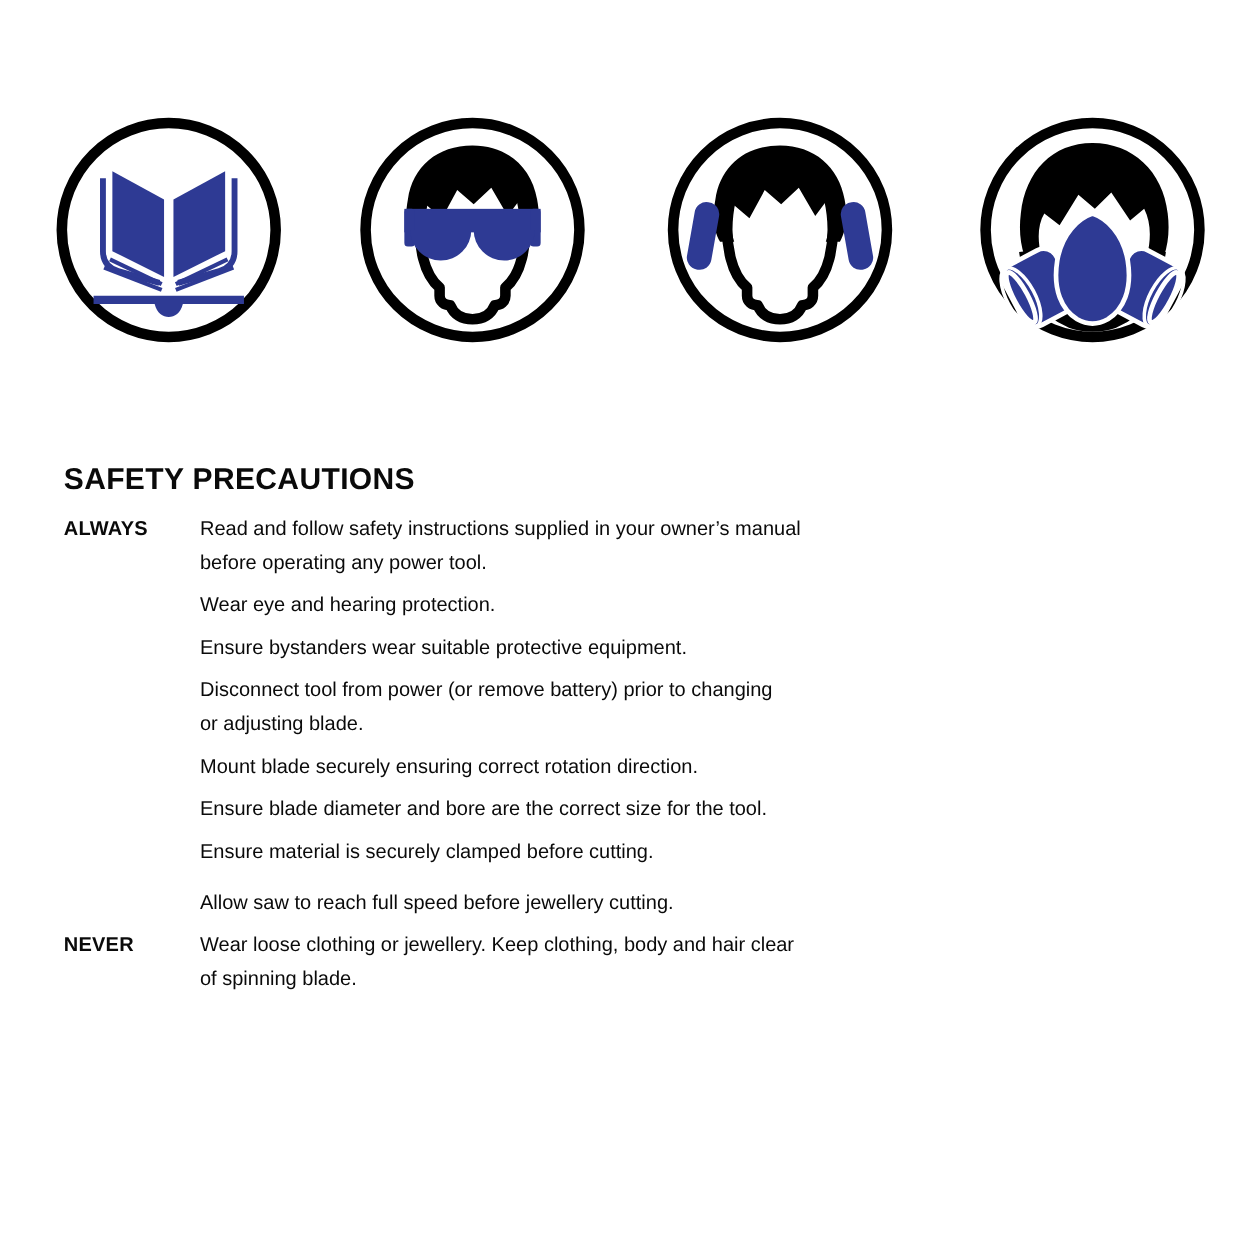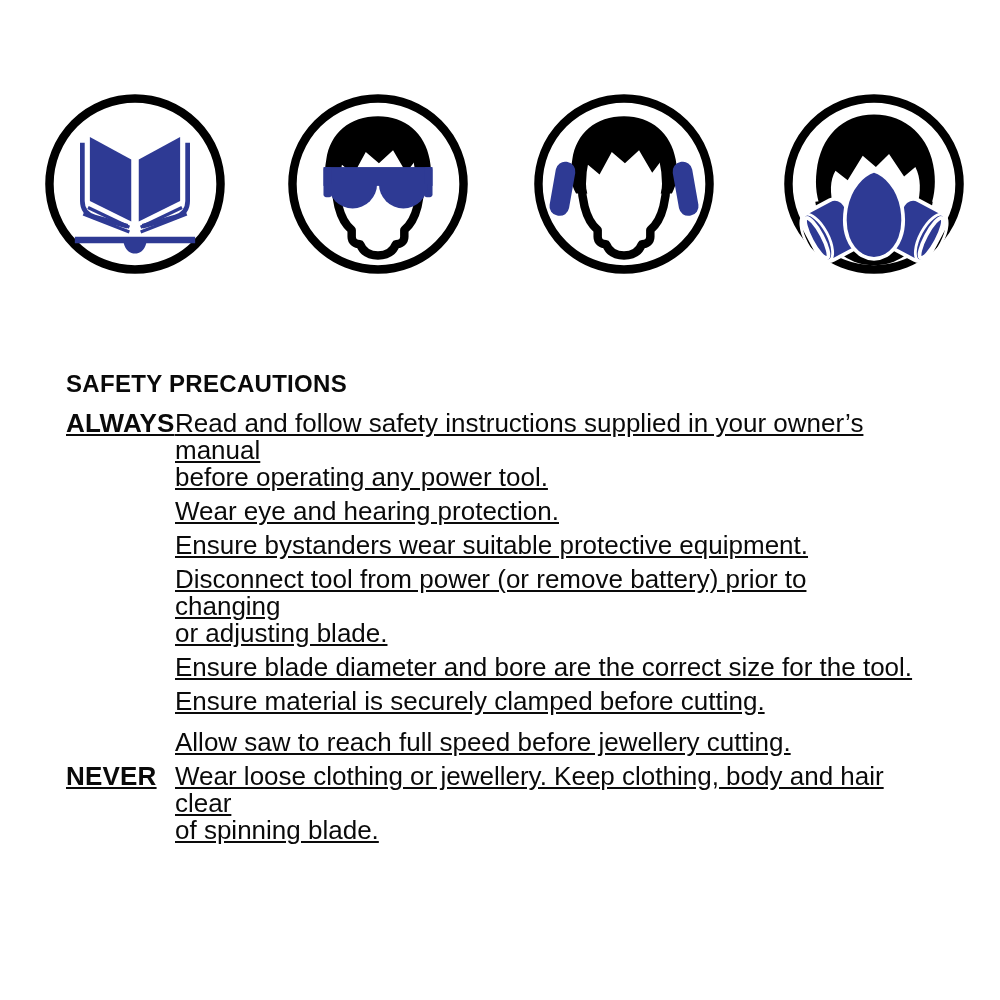--- a/index.html
+++ b/index.html
@@ -13,27 +13,27 @@
   .icon-circle{width:188px;height:188px;flex:0 0 auto;}
   .icon-circle + .icon-circle{margin-left:55px;}
   .icon-circle:nth-child(3){margin-left:58px;}
   .icon-circle:nth-child(4){margin-left:62px;}
   .icon-circle svg{width:100%;height:100%;display:block;}
   .ic-blue{fill:var(--icon-blue,#2e3a94);}
   .ic-blue-s{stroke:var(--icon-blue,#2e3a94);fill:none;}
   .ic-black{fill:#000;}
   .ic-face{stroke:#000;fill:none;stroke-width:9;stroke-linecap:round;stroke-linejoin:round;}
   
-  .text-block{margin-top:92px;padding-left:66px;}
+  .text-block{margin-top:92px;padding-left:51px;}
   .heading{
     font-size:24px;font-weight:900;letter-spacing:.3px;
     line-height:27px;margin-bottom:13px;
   }
   .row{display:grid;grid-template-columns:109px 740px;margin-bottom:7px;}
-  .cell{font-size:26px;line-height:27px;text-decoration:underline;}
+  .cell{font-size:16px;line-height:27px;}
   .cell.label{font-weight:900;letter-spacing:.2px;}
   .cell.text{white-space:pre-line;}
 </style>
 </head>
 <body>
 
 <div class="page">
 
   <div class="icons-row">
 
@@ -112,20 +112,24 @@
     <div class="cell label"></div>
     <div class="cell text">Ensure bystanders wear suitable protective equipment.</div>
   </div>
         <div class="row">
     <div class="cell label"></div>
     <div class="cell text">Disconnect tool from power (or remove battery) prior to changing
 or adjusting blade.</div>
   </div>
         <div class="row">
     <div class="cell label"></div>
+    <div class="cell text">Mount blade securely ensuring correct rotation direction.</div>
+  </div>
+        <div class="row">
+    <div class="cell label"></div>
     <div class="cell text">Ensure blade diameter and bore are the correct size for the tool.</div>
   </div>
         <div class="row">
     <div class="cell label"></div>
     <div class="cell text">Ensure material is securely clamped before cutting.</div>
   </div>
         <div class="row">
     <div class="cell label"></div>
   </div>
         <div class="row">

